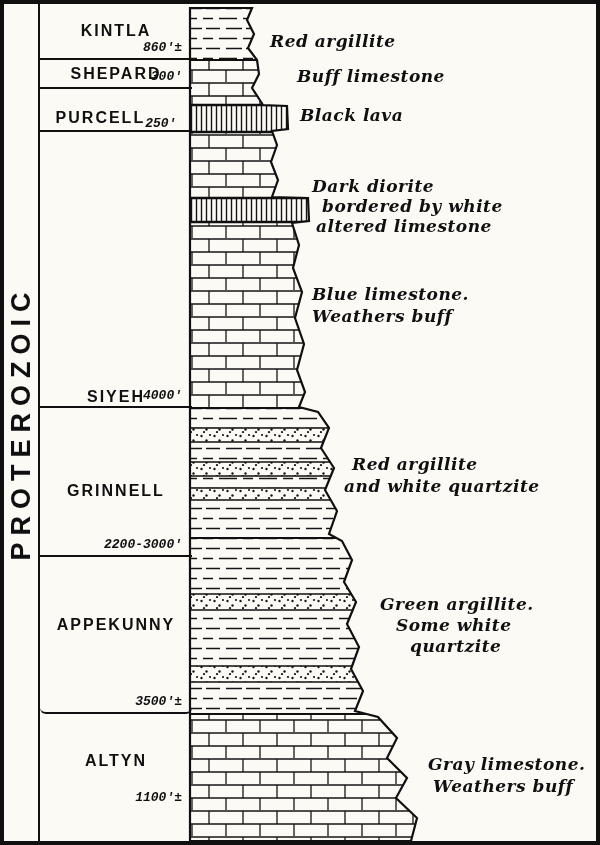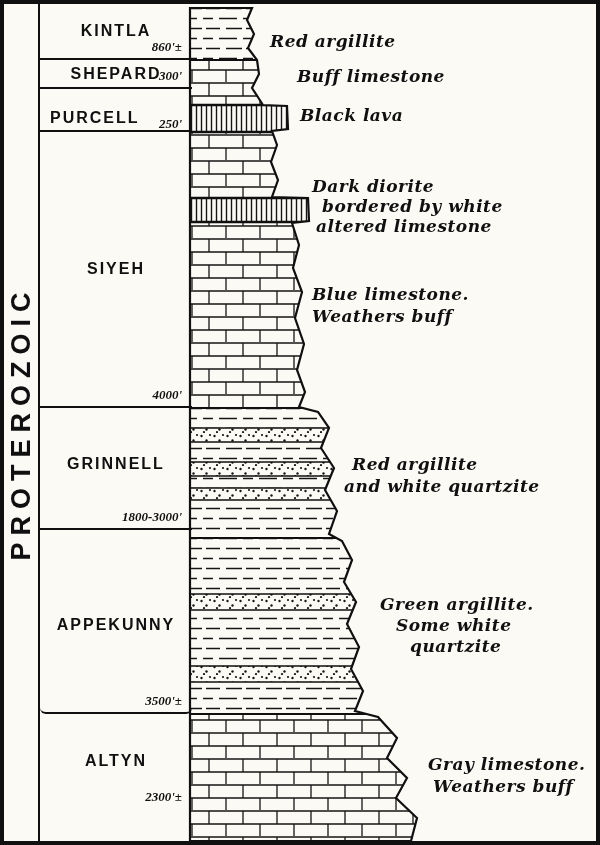--- a/index.html
+++ b/index.html
@@ -18,25 +18,25 @@
     transform:translate(-50%,-50%) rotate(-90deg);
     white-space:nowrap; font-weight:700; font-size:27px; letter-spacing:7px;
   }
   
   .cell {
     position:absolute; left:36px; width:152px; box-sizing:border-box;
     display:flex; align-items:center; justify-content:center;
     border-bottom:2px solid #101010;
   }
   .cell.last { border-bottom:none; }
-  .cell.row { justify-content:space-between; padding:0 10px; }
+  .cell.row { padding:0 10px; }
   .fname { font-weight:700; font-size:16px; letter-spacing:2px; }
   .thick {
     position:absolute; right:10px; bottom:3px;
-    font-family:Liberation Serif, serif; font-style:italic; font-size:13px; font-weight:600;
+    font-family:Liberation Mono, monospace; font-style:italic; font-size:13px; font-weight:600;
   }
   .cell.row .thick { position:static;margin-top:12px; }
   svg.col { position:absolute; left:0; top:0; }
   .annot {
     font-family:"DejaVu Serif", serif; font-style:italic;
     font-size:17px; font-weight:600; fill:#101010; letter-spacing:0.5px;
   }
 </style>
 </head>
 <body>
@@ -52,35 +52,35 @@
     <span class="thick">860'±</span>
   </div>
   <div class="cell" style="top:56px;height:29px;">
     <span class="fname">SHEPARD</span>
     <span class="thick">300'</span>
   </div>
   <div class="cell row" style="top:101px;height:27px;">
     <span class="fname">PURCELL</span>
     <span class="thick">250'</span>
   </div>
-  <div class="cell" style="top:128px;height:276px;">
+  <div class="cell" style="top:128px;height:276px;align-items:flex-end;">
     <span class="fname">SIYEH</span>
     <span class="thick">4000'</span>
   </div>
-  <div class="cell" style="top:396px;height:130px;">
+  <div class="cell" style="top:423px;height:130px;">
     <span class="fname">GRINNELL</span>
-    <span class="thick">1800-3000'</span>
+    <span class="thick">2200-3000'</span>
   </div>
   <div class="cell" style="top:534px;height:176px;border-radius:6px;">
     <span class="fname">APPEKUNNY</span>
     <span class="thick">3500'±</span>
   </div>
   <div class="cell last" style="top:710px;height:94px;">
     <span class="fname">ALTYN</span>
-    <span class="thick">2300'±</span>
+    <span class="thick">1100'±</span>
   </div>
 
   <svg class="col" width="592" height="837" viewBox="0 0 592 837">
     <defs>
       <pattern id="p-brick" width="34" height="26" patternUnits="userSpaceOnUse">
         <path d="M0,1 H34 M0,14 H34 M1,1 V14 M18,14 V26" fill="none" stroke="#151515" stroke-width="1.3"></path>
       </pattern>
       <pattern id="p-dash" width="40" height="20" patternUnits="userSpaceOnUse">
         <path d="M2,4.5 H16 M22,4.5 H38 M0,14.5 H9 M15,14.5 H33 M39,14.5 H40" fill="none" stroke="#151515" stroke-width="1.4"></path>
       </pattern>

